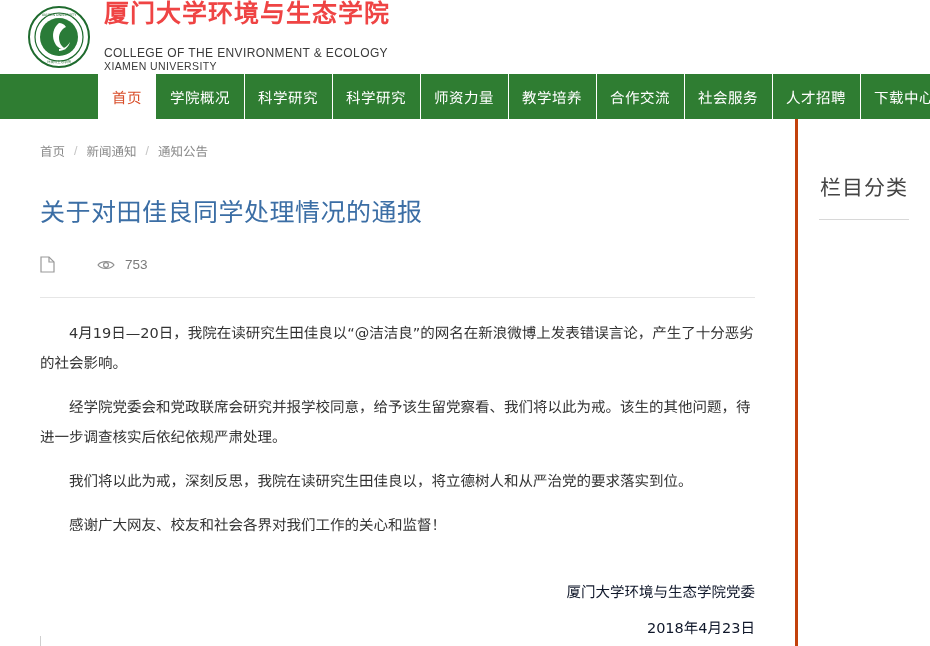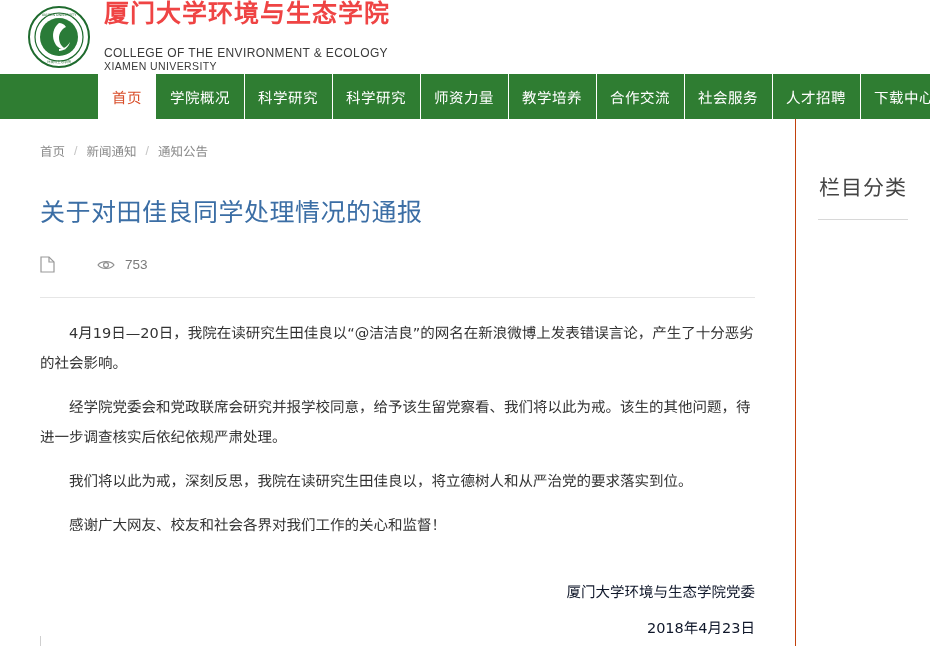--- a/index.html
+++ b/index.html
@@ -102,21 +102,21 @@
     box-sizing: border-box;
   }
   .article-col {
     width: 795px;
     box-sizing: border-box;
     padding: 0 0 0 0;
     position: relative;
   }
   .sidebar-col {
     flex: 1;
-    border-left: 1px solid #c2410c;
+    border-left: 3px solid #c2410c;
     box-sizing: border-box;
     padding-top: 26px;
   }
 
   
   .breadcrumb {
     font-size: 12.5px;
     color: #8a8a8a;
     padding: 22px 0 0 40px;
     display: flex;

